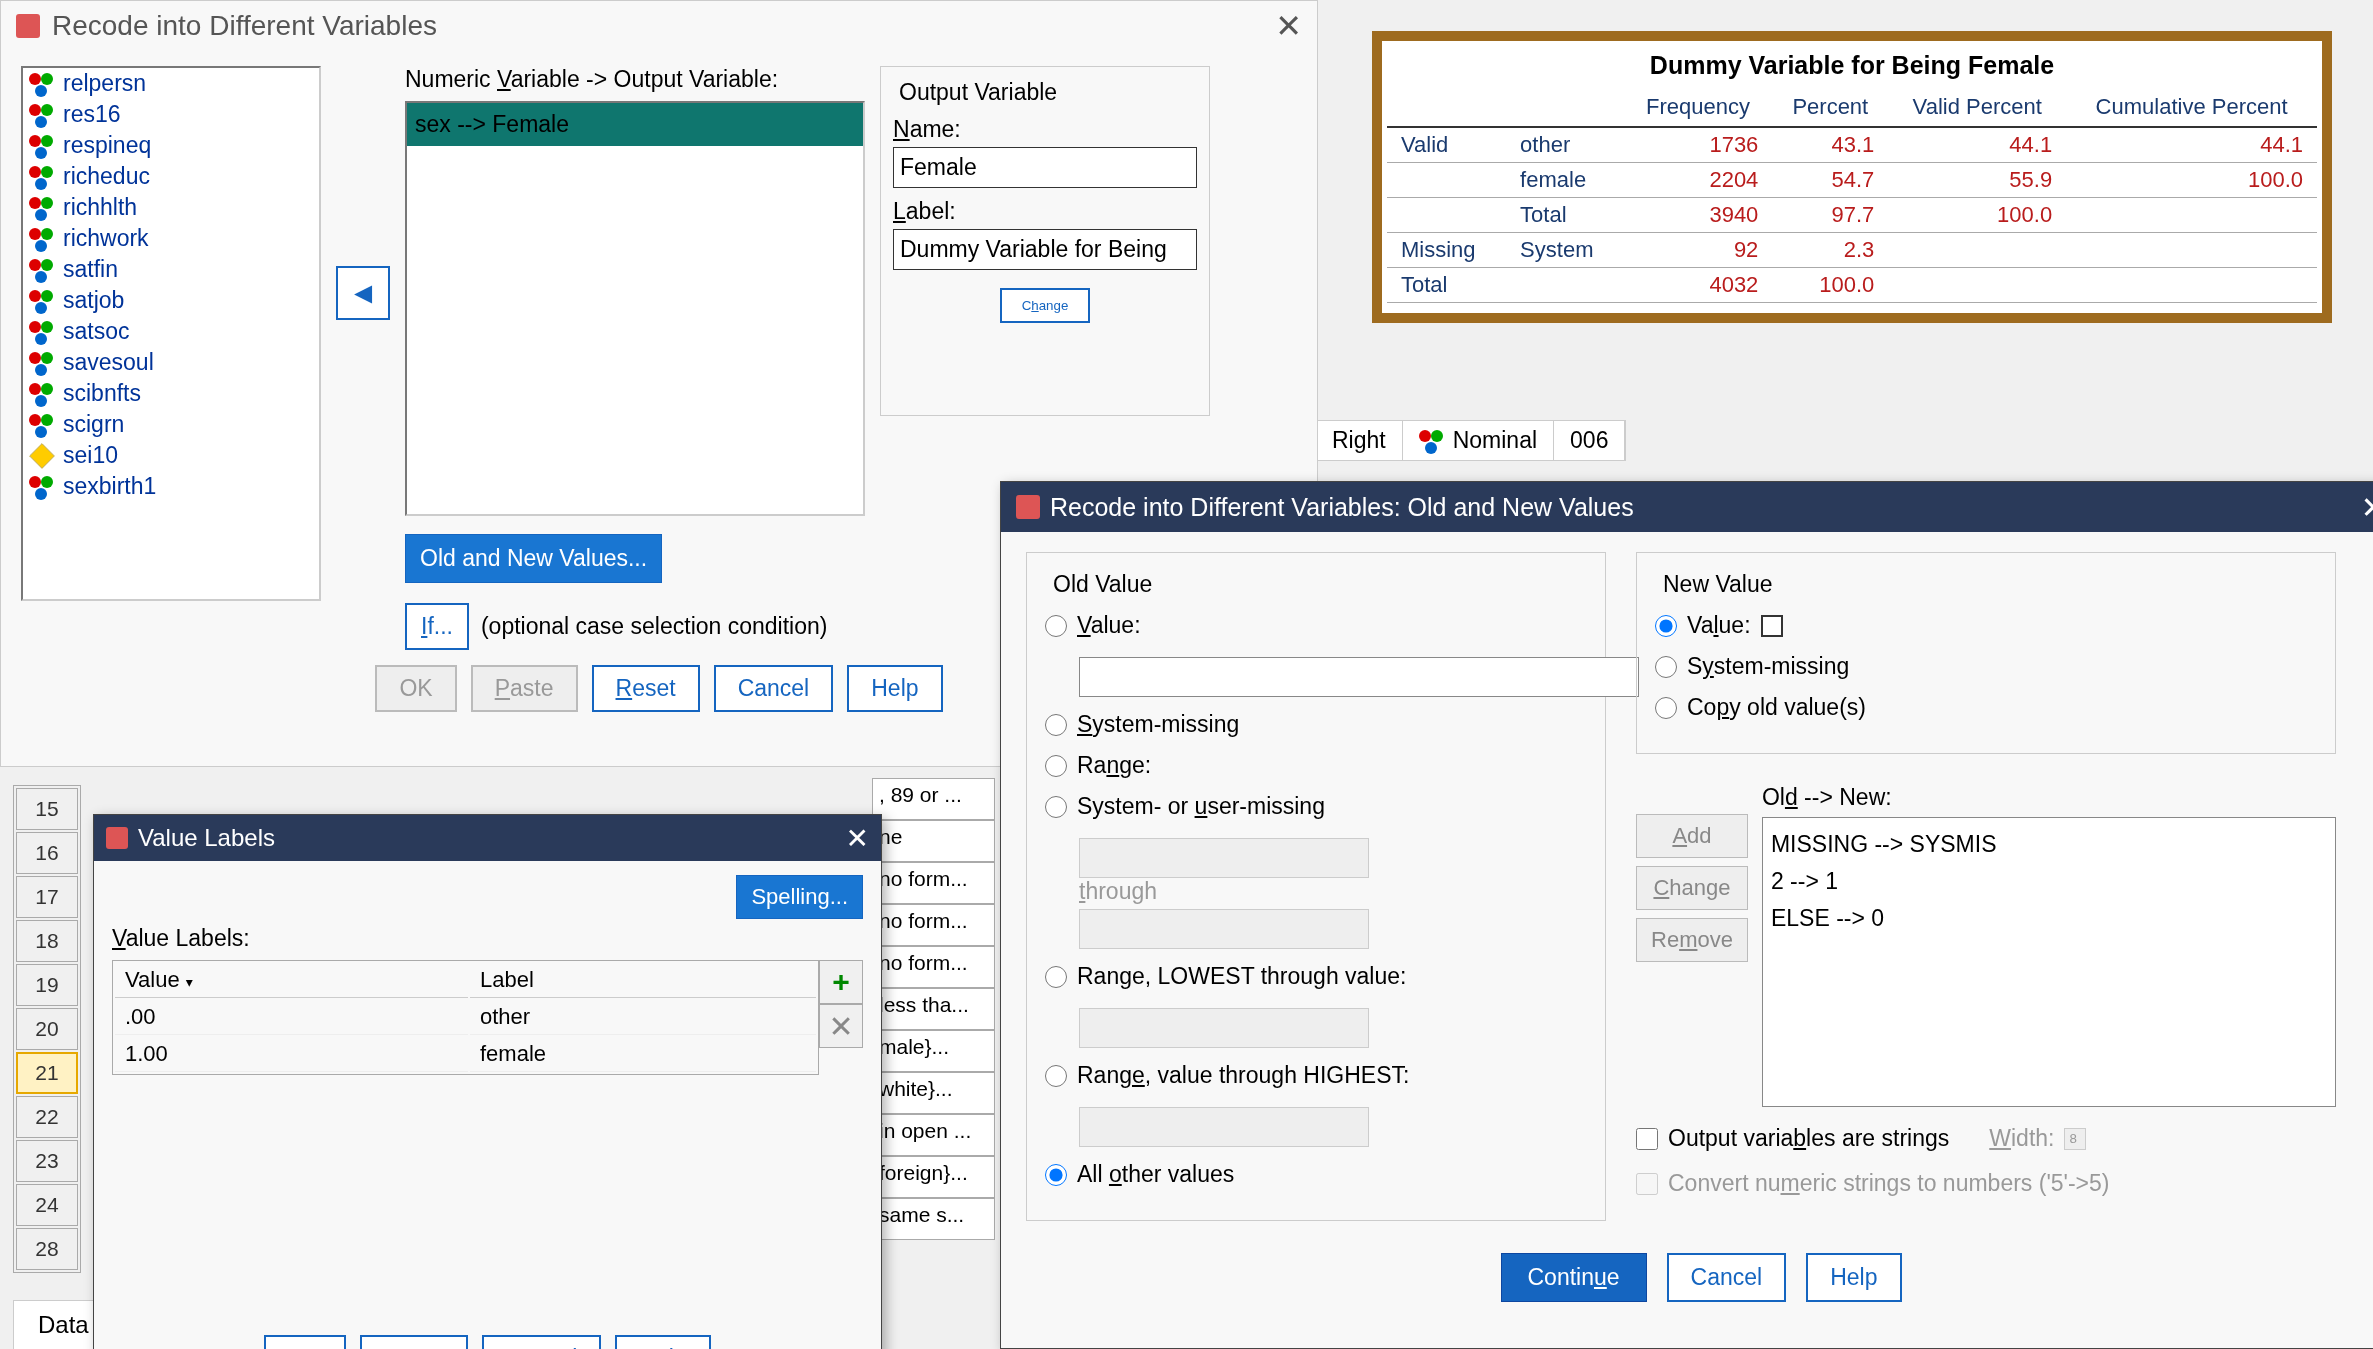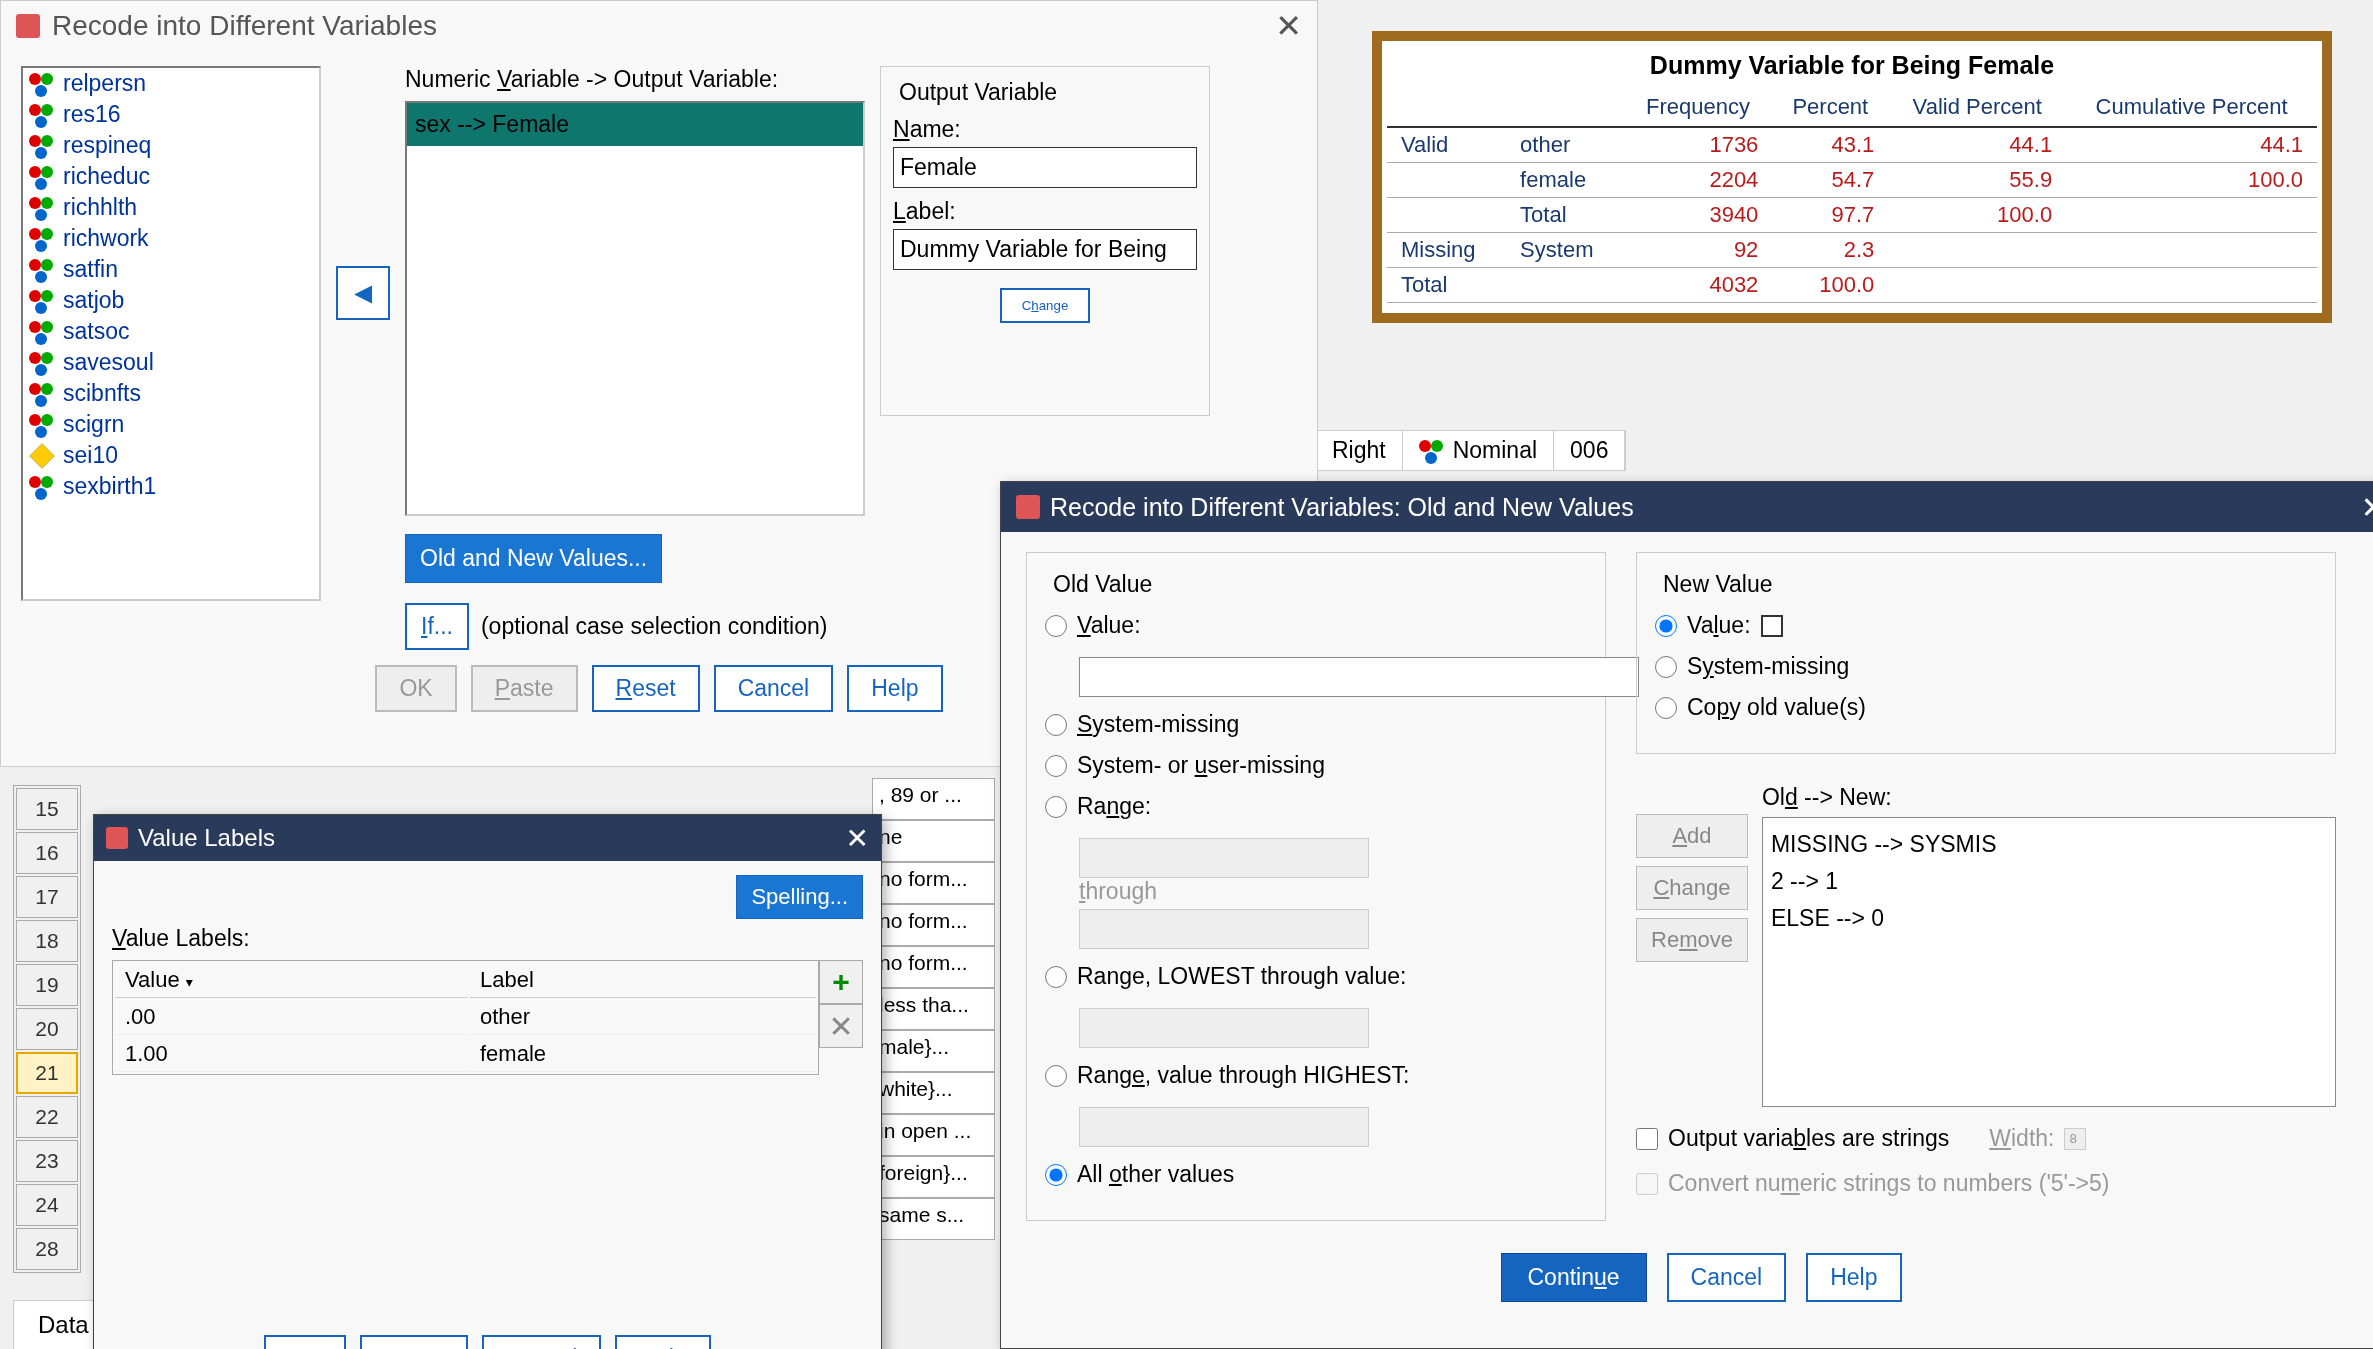--- a/index.html
+++ b/index.html
@@ -46,21 +46,21 @@
 
 .out-table-wrap { position: absolute; left: 1372px; top: 31px; width: 960px; border: 10px solid #9e6b1f; background: #fff; padding: 10px 5px; }
 .out-title { text-align: center; font-weight: bold; font-size: 25px; margin-bottom: 8px; }
 .out-tbl { border-collapse: collapse; width: 100%; font-size: 22px; }
 .out-tbl th { color: #1a3a6e; font-weight: normal; padding: 6px 12px; border-bottom: 2px solid #333; }
 .out-tbl td { padding: 4px 14px; border-bottom: 1px solid #aaa; text-align: right; color: #b91c1c; }
 .out-tbl .rowlbl { text-align: left; color: #1a3a6e; }
 .out-tbl .toprow td { border-top: 2px solid #333; }
 
 
-.nom-row { position: absolute; left: 1315px; top: 430px; display: flex; align-items: center; background: #fff; border: 1px solid #ccc; }
+.nom-row { position: absolute; left: 1315px; top: 420px; display: flex; align-items: center; background: #fff; border: 1px solid #ccc; }
 .nom-row > div { padding: 6px 16px; border-right: 1px solid #ccc; display: flex; align-items: center; }
 
 
 .frag-col { position: absolute; left: 872px; top: 778px; width: 123px; }
 .frag-col div { height: 42px; border: 1px solid #aaa; padding: 4px 6px; font-size: 21px; overflow: hidden; white-space: nowrap; background: #fff; }
 
 
 .dlg2 { position: absolute; left: 1000px; top: 481px; width: 1402px; height: 868px; background: #f8f8f8; border: 1px solid #444; box-shadow: 4px 4px 12px rgba(0,0,0,0.3); }
 .dlg2-title { height: 50px; background: #2a3a5a; color: #fff; display: flex; align-items: center; padding: 0 15px; font-size: 25px; }
 .dlg2-title .icon { width: 24px; height: 24px; background: #d55; margin-right: 10px; border-radius: 3px; }
@@ -385,25 +385,25 @@
           <input type="radio" name="old" style="">
           <span><u>V</u>alue:</span>
         </div>
       <input class="sm-input" style="width: 560px;">
       <div class="radio-row">
           <input type="radio" name="old" style="">
           <span><u>S</u>ystem-missing</span>
         </div>
       <div class="radio-row">
           <input type="radio" name="old" style="">
+          <span>Ra<u>n</u>ge:</span>
+        </div>
+      <div class="radio-row">
+          <input type="radio" name="old" style="">
           <span>System- or <u>u</u>ser-missing</span>
-        </div>
-      <div class="radio-row">
-          <input type="radio" name="old" style="">
-          <span>Ra<u>n</u>ge:</span>
         </div>
       <input class="sm-input" disabled="" style="">
       <div class="through"><u>t</u>hrough</div>
       <input class="sm-input" disabled="" style="">
       <div class="radio-row">
           <input type="radio" name="old" style="">
           <span>Ran<u>g</u>e, LOWEST through value:</span>
         </div>
       <input class="sm-input" disabled="" style="">
       <div class="radio-row">

